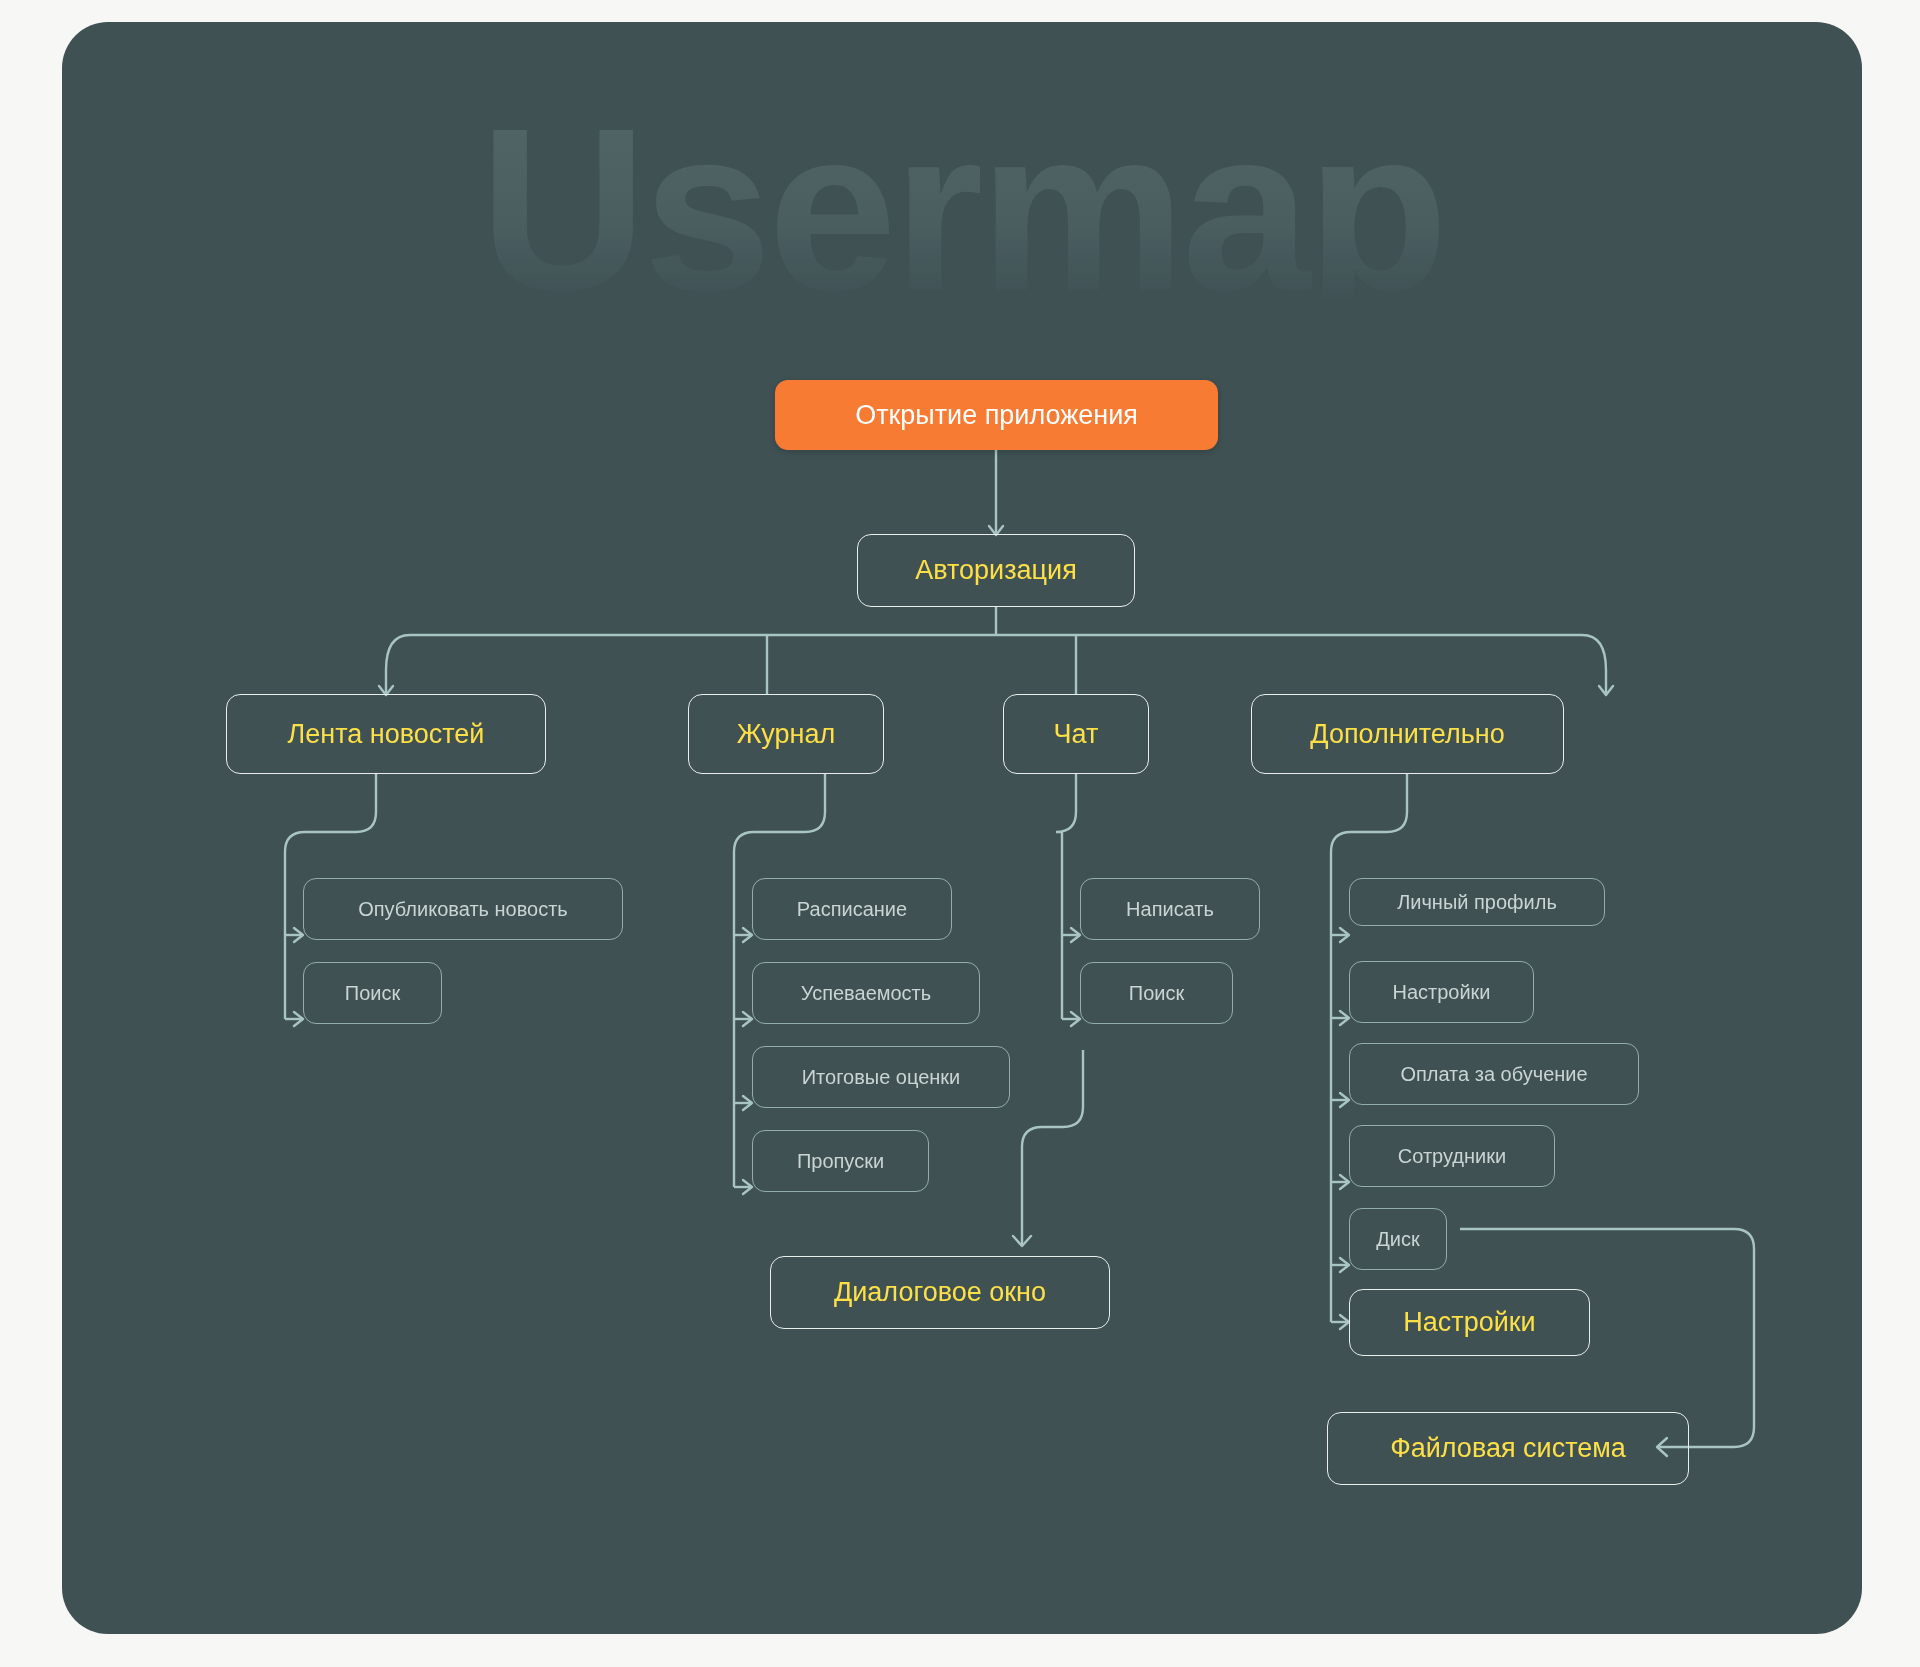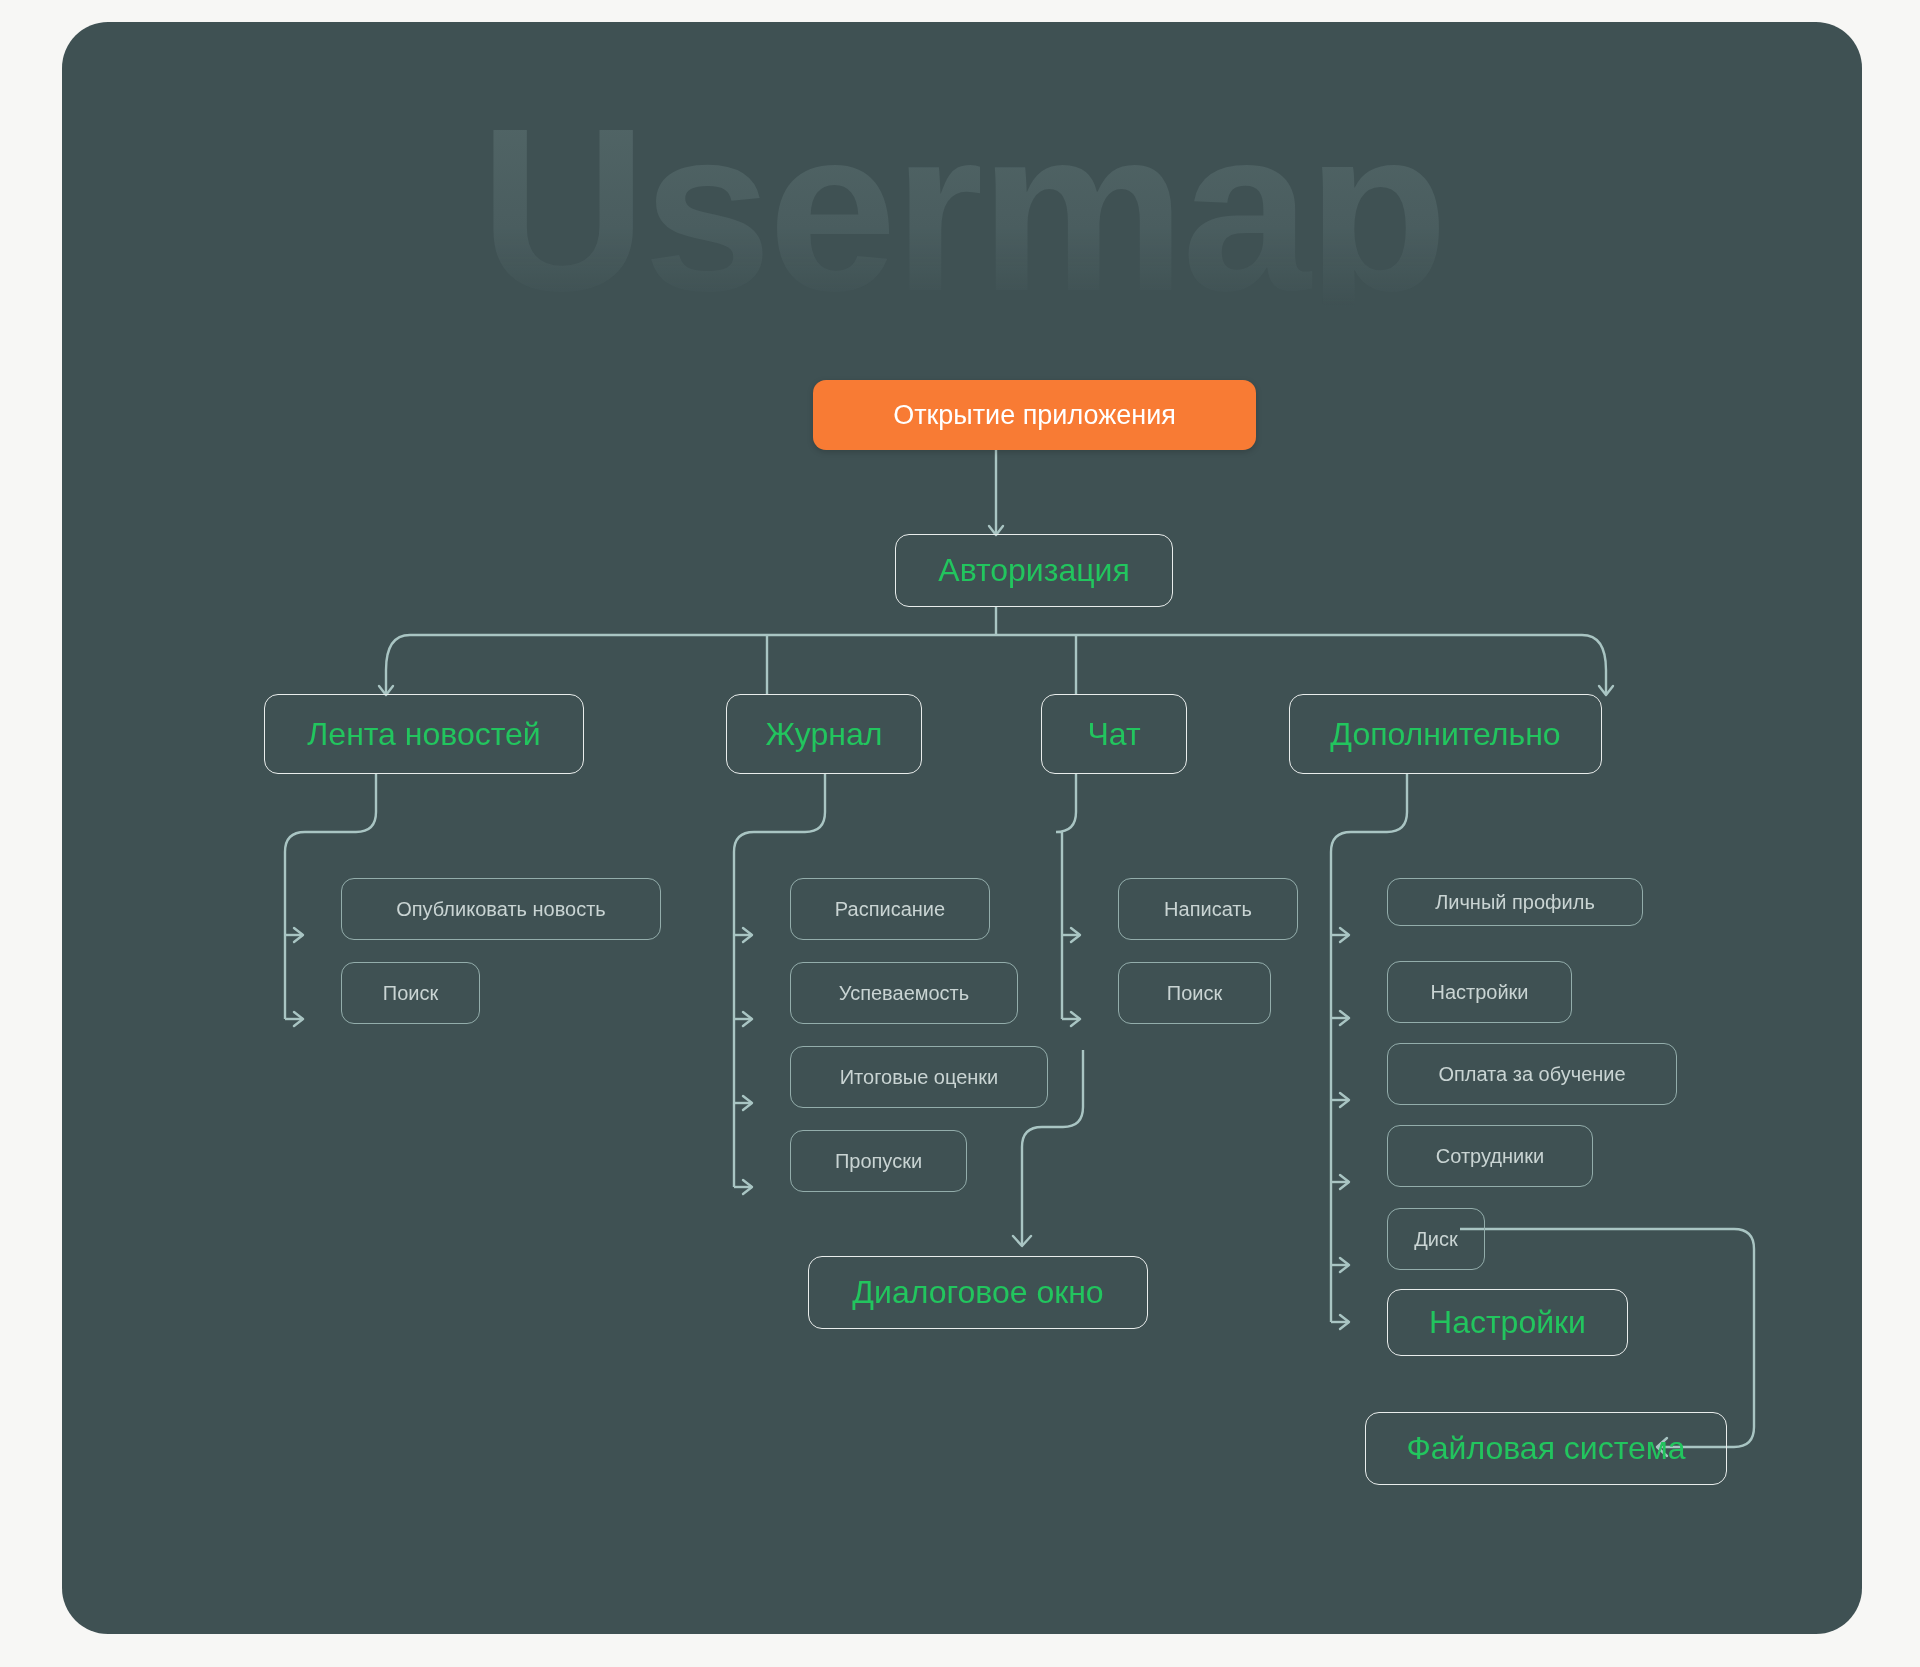--- a/index.html
+++ b/index.html
@@ -51,33 +51,32 @@
   .wire-head { fill: none; stroke: #A9C5C3; stroke-width: 2.4; stroke-linecap: round; stroke-linejoin: round; }
 
   
   .node {
     position: absolute;
     display: flex;
     align-items: center;
     justify-content: center;
     white-space: nowrap;
     border-radius: 14px;
-    margin-left: 38px;
   }
   .node-start {
     background: #F87B34;
     color: #FFFFFF;
     font-size: 27px;
     border-radius: 13px;
     box-shadow: 0 2px 6px rgba(0,0,0,.18);
   }
   .node-major {
     border: 1.6px solid #E9EDEC;
-    color: #22c55e;
-    font-size: 32px;
+    color: #fde047;
+    font-size: 27px;
     background: transparent;
   }
   .node-leaf {
     border: 1.6px solid #93ADAB;
     color: #C9D4D3;
     font-size: 20px;
     background: transparent;
     border-radius: 13px;
   }
 </style>

